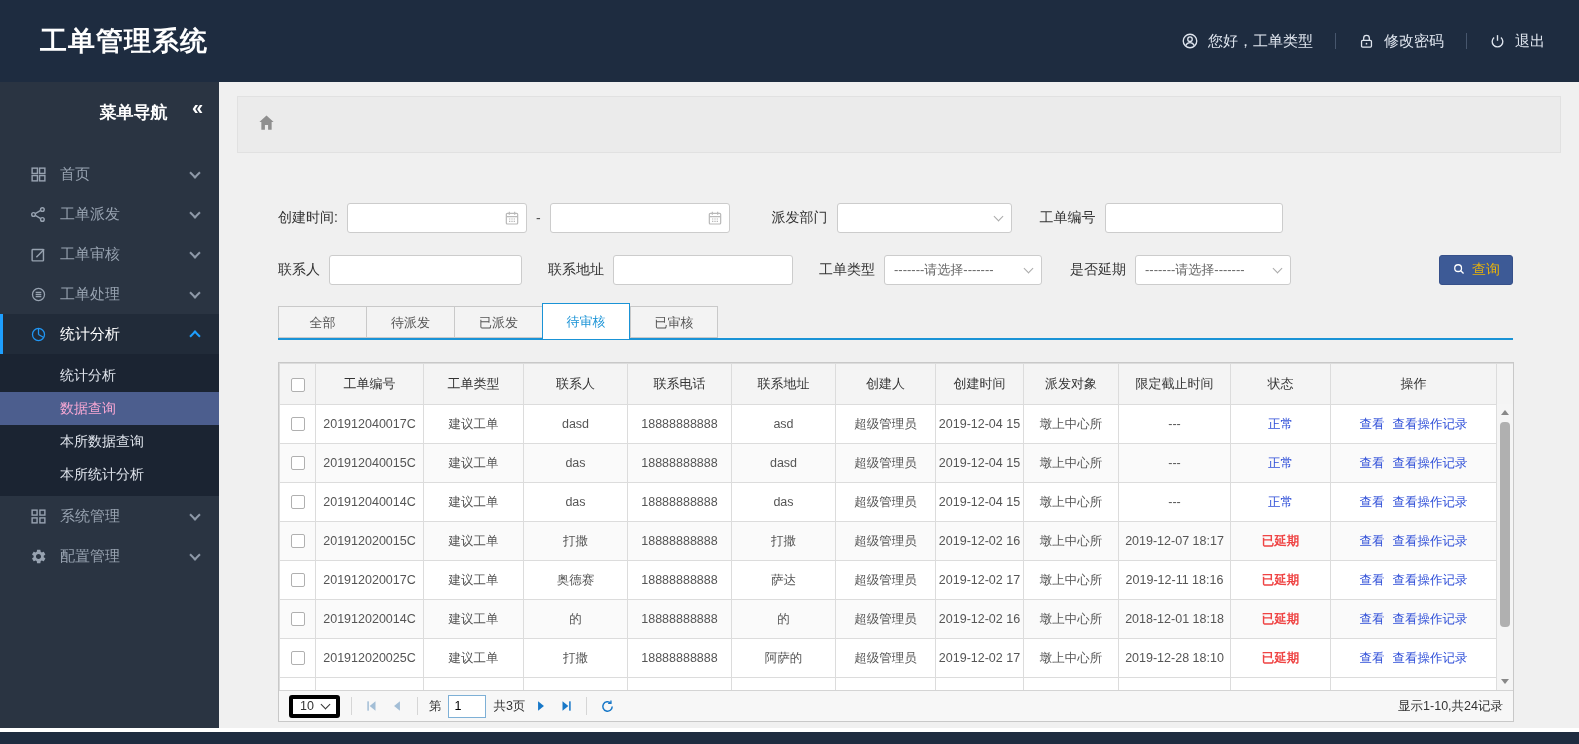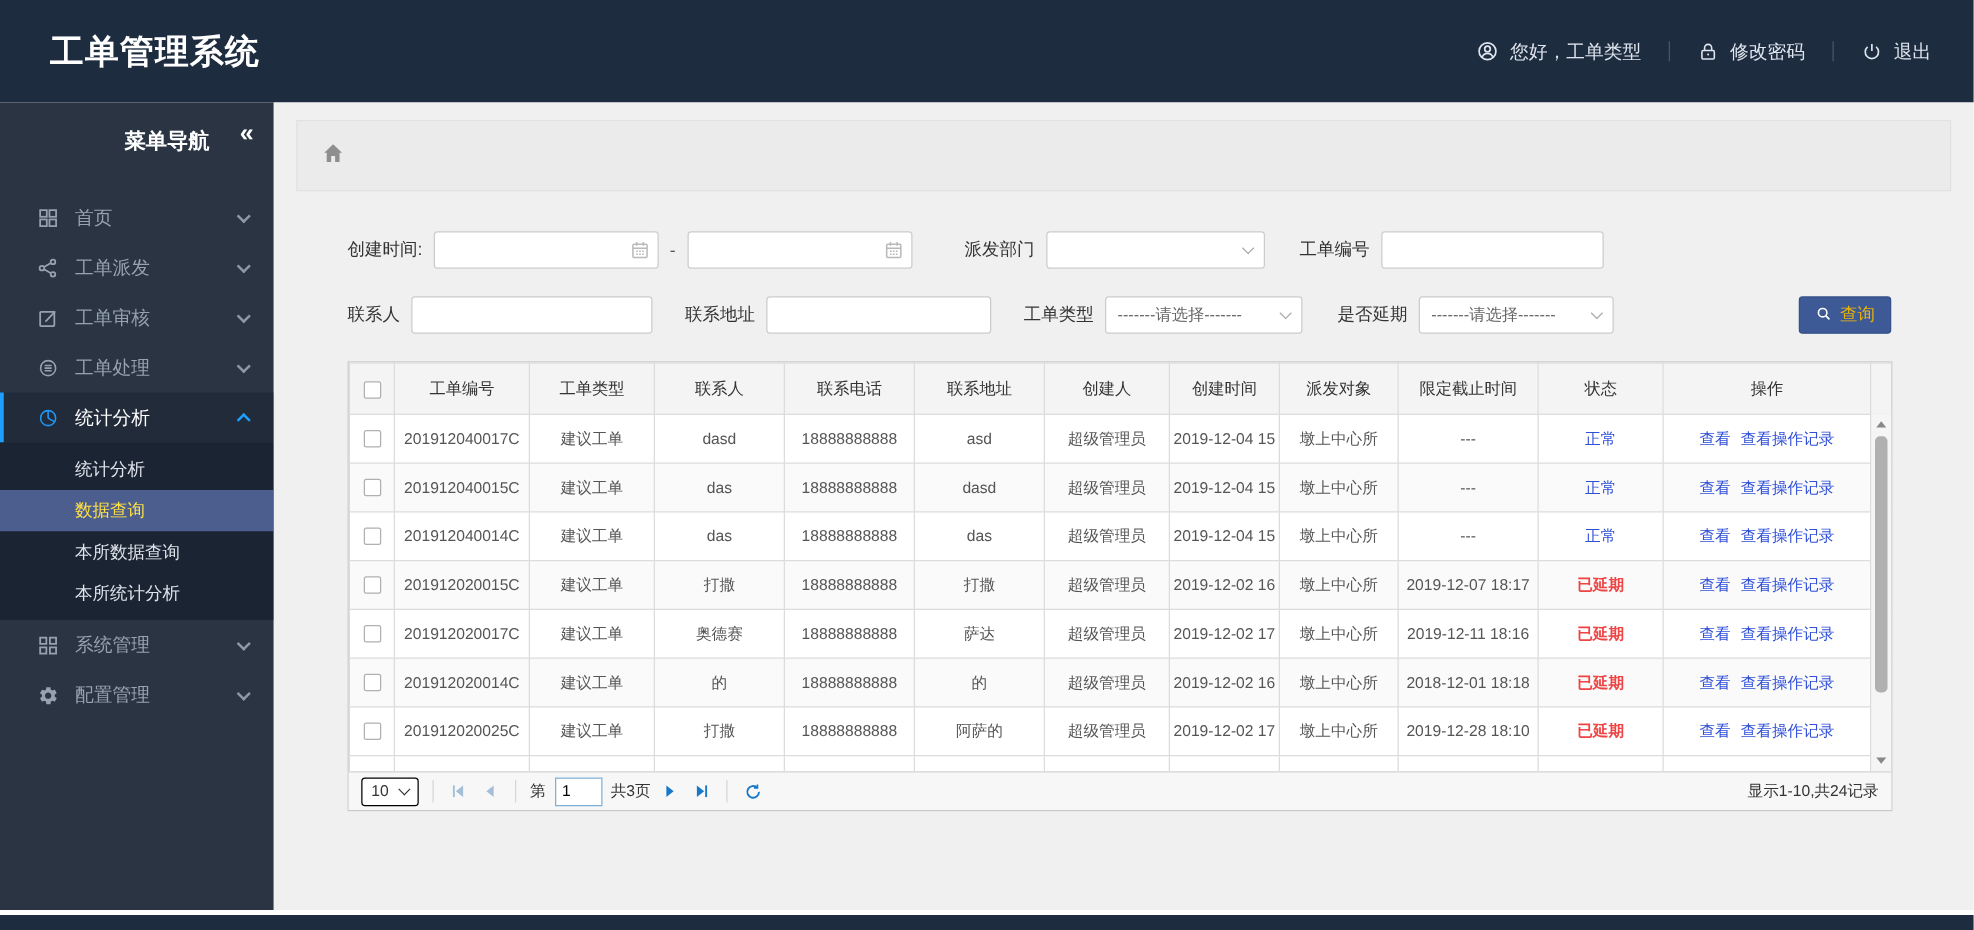--- a/index.html
+++ b/index.html
@@ -23,27 +23,27 @@
   .collapse { position:absolute; right:18px; top:14px; color:#fff; font-size:20px; font-weight:bold; cursor:pointer; letter-spacing:-2px; }
   .nav { padding-top:12px; }
   .nav-item { height:40px; display:flex; align-items:center; padding:0 20px 0 26px; color:#97a2b0; font-size:15px; cursor:pointer; border-left:3px solid transparent; }
   .nav-item .nav-icon { width:18px; height:18px; margin-right:13px; display:flex; align-items:center; justify-content:center; color:#97a2b0; }
   .nav-item.active { color:#fff; background:#212b39; border-left:3px solid #1e9fff; }
   .nav-item.active .nav-icon { color:#2196f3; }
   .chev { width:8px; height:8px; border-right:2px solid #8e99a8; border-bottom:2px solid #8e99a8; transform:rotate(45deg); margin-left:auto; margin-top:-3px; }
   .chev.up { border-color:#1e9fff; transform:rotate(-135deg); margin-top:4px; }
   .submenu { background:#1b2432; padding:5px 0; }
   .sub-item { height:33px; line-height:33px; padding-left:60px; color:#dfe4ec; font-size:14px; cursor:pointer; }
-  .sub-item.selected { background:#4c5e8e; color:#fde047; }
+  .sub-item.selected { background:#4c5e8e; color:#f9a8d4; }
 
   
   .main { flex:1; background:#f0f0f0; overflow:hidden; }
   .breadcrumb { margin:14px 18px 0 18px; height:57px; background:#ebebeb; border:1px solid #e1e1e1; display:flex; align-items:center; padding-left:19px; }
 
-  .filters { margin:32px 66px 0 59px; font-size:14px; color:#333; }
+  .filters { margin:50px 66px 0 59px; font-size:14px; color:#333; }
   .frow { display:flex; align-items:center; }
   .frow + .frow { margin-top:22px; }
   .flabel { white-space:nowrap; }
   .f-input { height:30px; border:1px solid #ccc; border-radius:3px; background:#fff; font-size:13px; padding:0 8px; color:#333; outline:none; }
   .date-wrap { position:relative; margin-left:9px; }
   .date-wrap .f-input { width:180px; padding-right:28px; }
   .date-wrap svg { position:absolute; right:7px; top:7px; }
   .range-sep { margin:0 9px; color:#555; }
   .f-select { height:30px; border:1px solid #ccc; border-radius:3px; background:#fff; display:flex; align-items:center; justify-content:space-between; padding:0 9px; color:#666; font-size:13px; cursor:pointer; }
   .sel-chev { width:7px; height:7px; border-right:1.6px solid #aaa; border-bottom:1.6px solid #aaa; transform:rotate(45deg); margin-top:-3px; }
@@ -68,21 +68,21 @@
   td.ops a { color:#2f4fd8; text-decoration:none; margin:0 4px; cursor:pointer; }
   .partial-row td { height:39px; }
 
   .vscroll { position:absolute; top:41px; right:0; width:17px; height:286px; background:#f5f5f5; border-left:1px solid #ddd; }
   .tri-up { position:absolute; top:6px; left:4px; width:0; height:0; border-left:4px solid transparent; border-right:4px solid transparent; border-bottom:5px solid #888; }
   .tri-down { position:absolute; bottom:6px; left:4px; width:0; height:0; border-left:4px solid transparent; border-right:4px solid transparent; border-top:5px solid #888; }
   .thumb { position:absolute; top:18px; left:3px; width:10px; height:205px; background:#b0b0b0; border-radius:4px; }
 
   
   .pager { height:31px; background:#f7f7f7; border-top:1px solid #d4d4d4; display:flex; align-items:center; padding:0 10px; font-size:12.5px; color:#333; gap:7px; }
-  .pg-size { border:1px solid #000000; background:#fff; height:23px; min-width:46px; padding:0 7px; display:flex; align-items:center; justify-content:space-between; gap:8px; border-radius:3px; cursor:pointer; font-size:12.5px; }
+  .pg-size { border:4px solid #000000; background:#fff; height:23px; min-width:46px; padding:0 7px; display:flex; align-items:center; justify-content:space-between; gap:8px; border-radius:3px; cursor:pointer; font-size:12.5px; }
   .pg-size .sel-chev { border-color:#333; }
   .pg-sep { width:1px; height:18px; background:#d6d6d6; margin:0 4px; }
   .pg-btn { width:18px; height:18px; display:flex; align-items:center; justify-content:center; cursor:pointer; }
   .pg-input { width:38px; height:23px; border:1px solid #7eb0d6; background:#fff; font-size:12.5px; padding-left:5px; outline:none; }
   .pg-summary { margin-left:auto; color:#333; }
 
   .footer-gap { height:4px; background:#fff; flex:none; }
   .footer { height:12px; background:#1e2c40; flex:none; }
 </style>
 </head>
@@ -270,20 +270,27 @@
           <button class="search-btn">
             <span><svg width="14" height="14" viewBox="0 0 24 24" fill="none" stroke="#fff" stroke-width="2.2">
                   <circle cx="10.5" cy="10.5" r="5.8"></circle>
                   <path d="M15 15l4.8 4.8"></path>
                 </svg></span>
             <span>查询</span>
           </button>
         </div>
       </div>
 
+      <div class="tabs">
+        <div class="tab">全部</div>
+        <div class="tab">待派发</div>
+        <div class="tab">已派发</div>
+        <div class="tab active">待审核</div>
+        <div class="tab">已审核</div>
+      </div>
 
       <div class="table-wrap">
         <div class="table-clip">
           <table>
             <colgroup>
               <col style="width:36px">
                 <col style="width:108px">
                 <col style="width:100px">
                 <col style="width:104px">
               <col style="width:104px">

